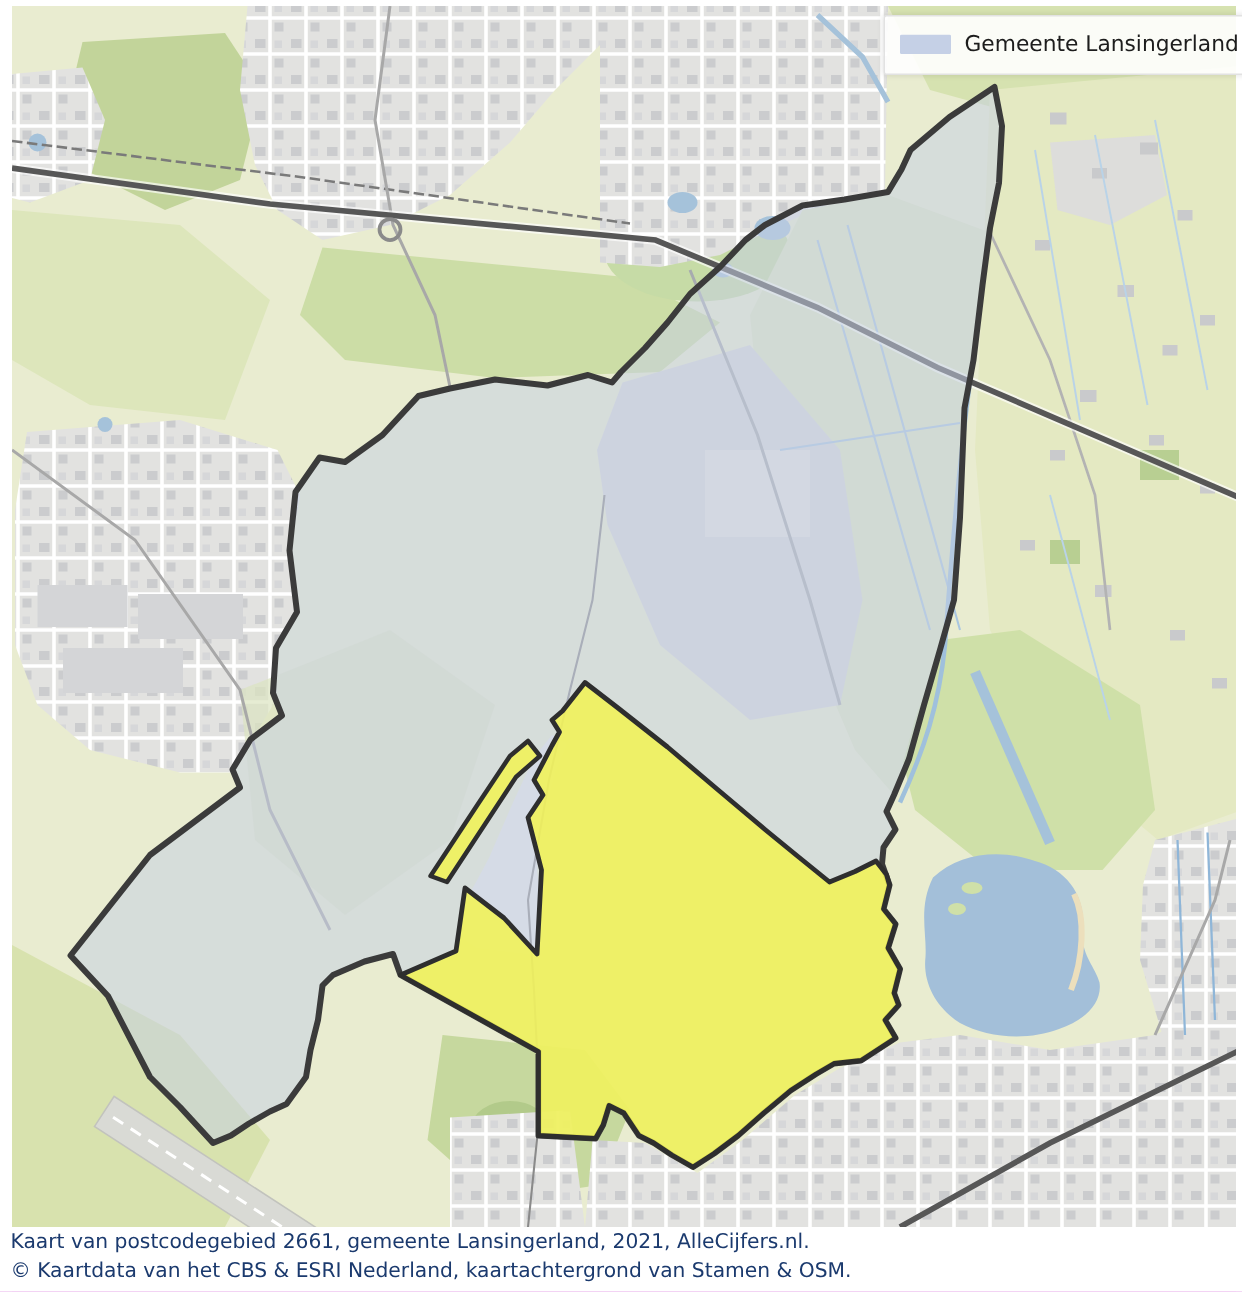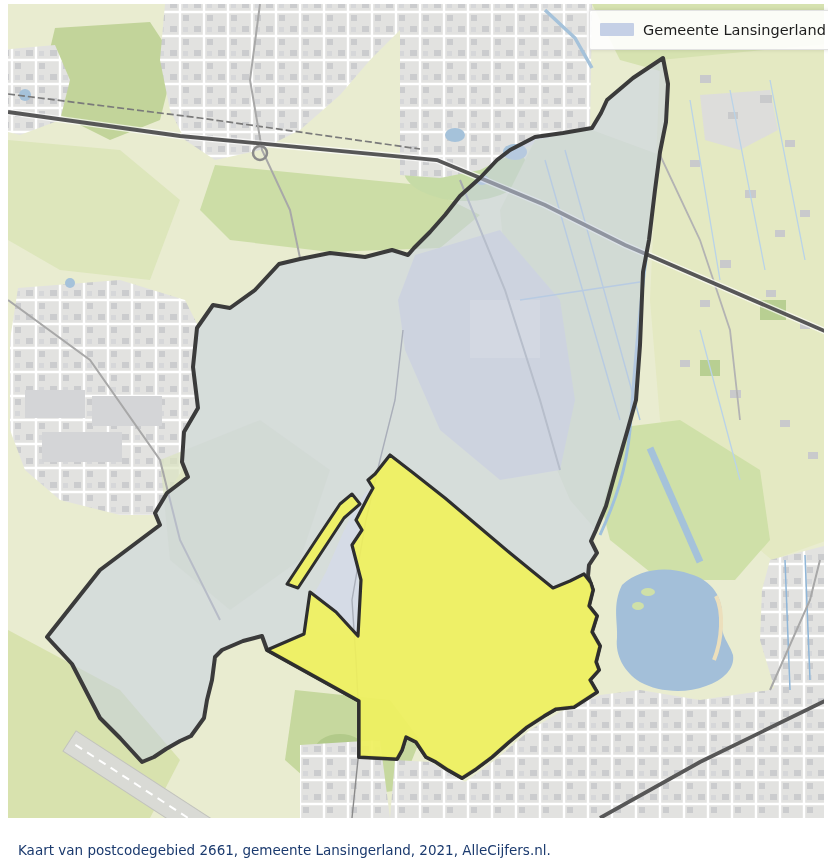--- a/index.html
+++ b/index.html
@@ -5,22 +5,22 @@
   html,body{margin:0;padding:0;background:#ffffff;}
   #page{position:relative;width:828px;height:861px;background:#d946ef;overflow:hidden;
         font-family:"DejaVu Sans","Liberation Sans",sans-serif;}
   #map-svg{position:absolute;left:0;top:0;}
   .legend{position:absolute;left:589px;top:10px;background:rgba(255,255,255,0.90);
           border:1px solid #e2e2e2;border-radius:2px;padding:7px 12px 8px 10px;
           box-shadow:0 0 4px rgba(0,0,0,0.12);z-index:5;}
   .legend-row{display:flex;align-items:center;gap:9px;height:23px;}
   .legend-row span{font-size:14.5px;color:#1d1d1d;white-space:nowrap;}
   .legend-swatch{display:block;}
-  .caption{position:absolute;left:7px;top:841px;z-index:6;color:#1b3a6e;
-           font-size:13.5px;line-height:18.5px;white-space:nowrap;margin-left:11px;}
+  .caption{position:absolute;left:7px;top:819px;z-index:6;color:#1b3a6e;
+           font-size:13.5px;line-height:18.5px;white-space:nowrap;}
 </style>
 </head>
 <body>
 
 <div id="page">
 
 <svg id="map-svg" width="828" height="861" viewBox="0 0 828 861">
   <defs>
     <clipPath id="mapclip">
           <rect x="8" y="4" width="816" height="814"></rect>
@@ -162,15 +162,16 @@
   <div class="legend-row">
     <svg class="legend-swatch" width="34" height="13">
       <rect width="34" height="13" rx="1" fill="#c5d0e6"></rect>
     </svg>
     <span>Gemeente Lansingerland</span>
   </div>
 </div>
 
 <div class="caption">
   <div>Kaart van postcodegebied 2661, gemeente Lansingerland, 2021, AlleCijfers.nl.</div>
+  <div>© Kaartdata van het CBS &amp; ESRI Nederland, kaartachtergrond van Stamen &amp; OSM.</div>
 </div>
 
 </div>
 
 </body></html>

